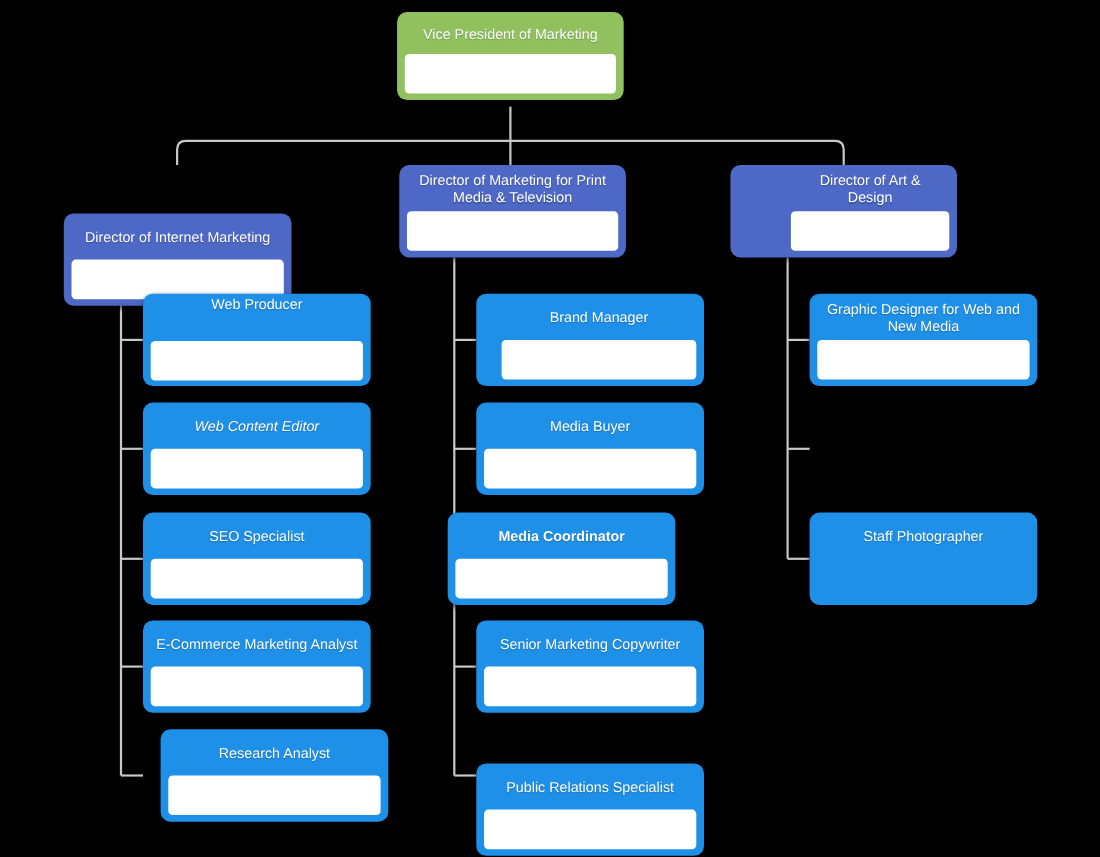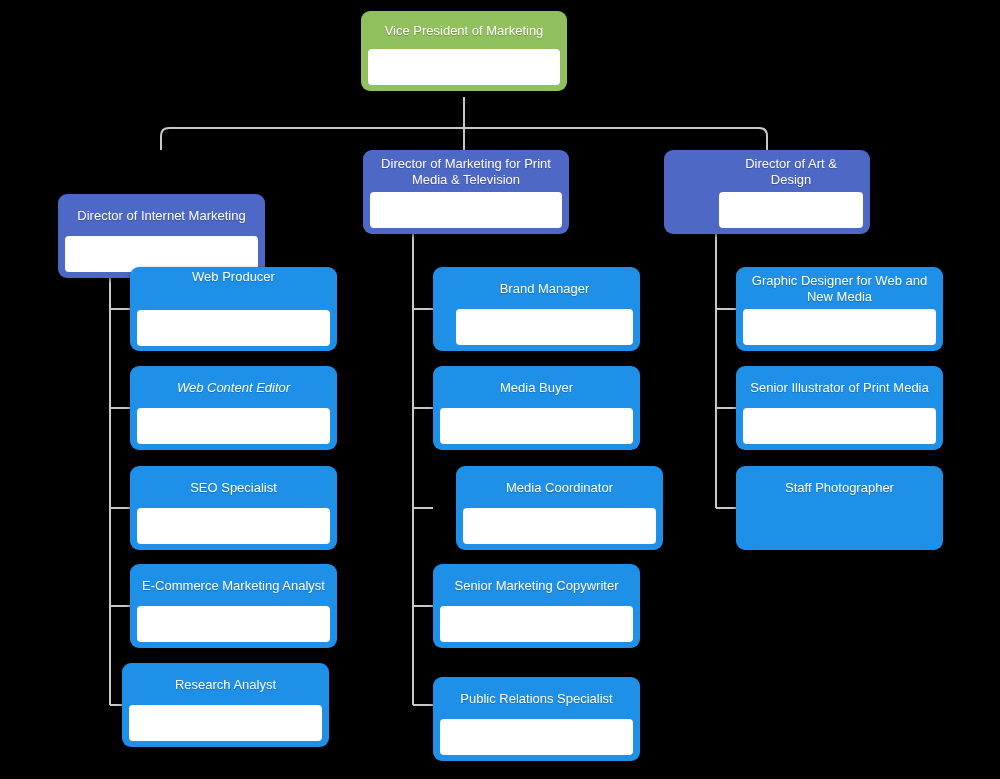--- a/index.html
+++ b/index.html
@@ -115,52 +115,48 @@
     <div class="node-body"></div>
   </div>
   <div class="node staff" style="left:130px; top:466px;">
     <div class="node-title">SEO Specialist</div>
     <div class="node-body"></div>
   </div>
   <div class="node staff" style="left:130px; top:564px;">
     <div class="node-title">E-Commerce Marketing Analyst</div>
     <div class="node-body"></div>
   </div>
-  <div class="node staff" style="left:122px; top:663px;">
+  <div class="node staff" style="left:146px; top:663px;">
     <div class="node-title">Research Analyst</div>
     <div class="node-body"></div>
   </div>
 
   <div class="node staff" style="left:433px; top:267px;padding-left:16px;">
     <div class="node-title">Brand Manager</div>
     <div class="node-body"></div>
   </div>
   <div class="node staff" style="left:433px; top:366px;">
     <div class="node-title">Media Buyer</div>
     <div class="node-body"></div>
   </div>
-  <div class="node staff" style="left:456px; top:466px;">
+  <div class="node staff" style="left:407px; top:466px;font-weight:bold;">
     <div class="node-title">Media Coordinator</div>
     <div class="node-body"></div>
   </div>
   <div class="node staff" style="left:433px; top:564px;">
     <div class="node-title">Senior Marketing Copywriter</div>
     <div class="node-body"></div>
   </div>
-  <div class="node staff" style="left:433px; top:677px;">
+  <div class="node staff" style="left:433px; top:694px;">
     <div class="node-title">Public Relations Specialist</div>
     <div class="node-body"></div>
   </div>
 
   <div class="node staff" style="left:736px; top:267px;">
     <div class="node-title">Graphic Designer for Web and New Media</div>
-    <div class="node-body"></div>
-  </div>
-  <div class="node staff" style="left:736px; top:366px;">
-    <div class="node-title">Senior Illustrator of Print Media</div>
     <div class="node-body"></div>
   </div>
   <div class="node staff" style="left:736px; top:466px;align-items:center;">
     <div class="node-title">Staff Photographer</div>
     <div class="node-body"></div>
   </div>
 
 </div>
 
 </body></html>

